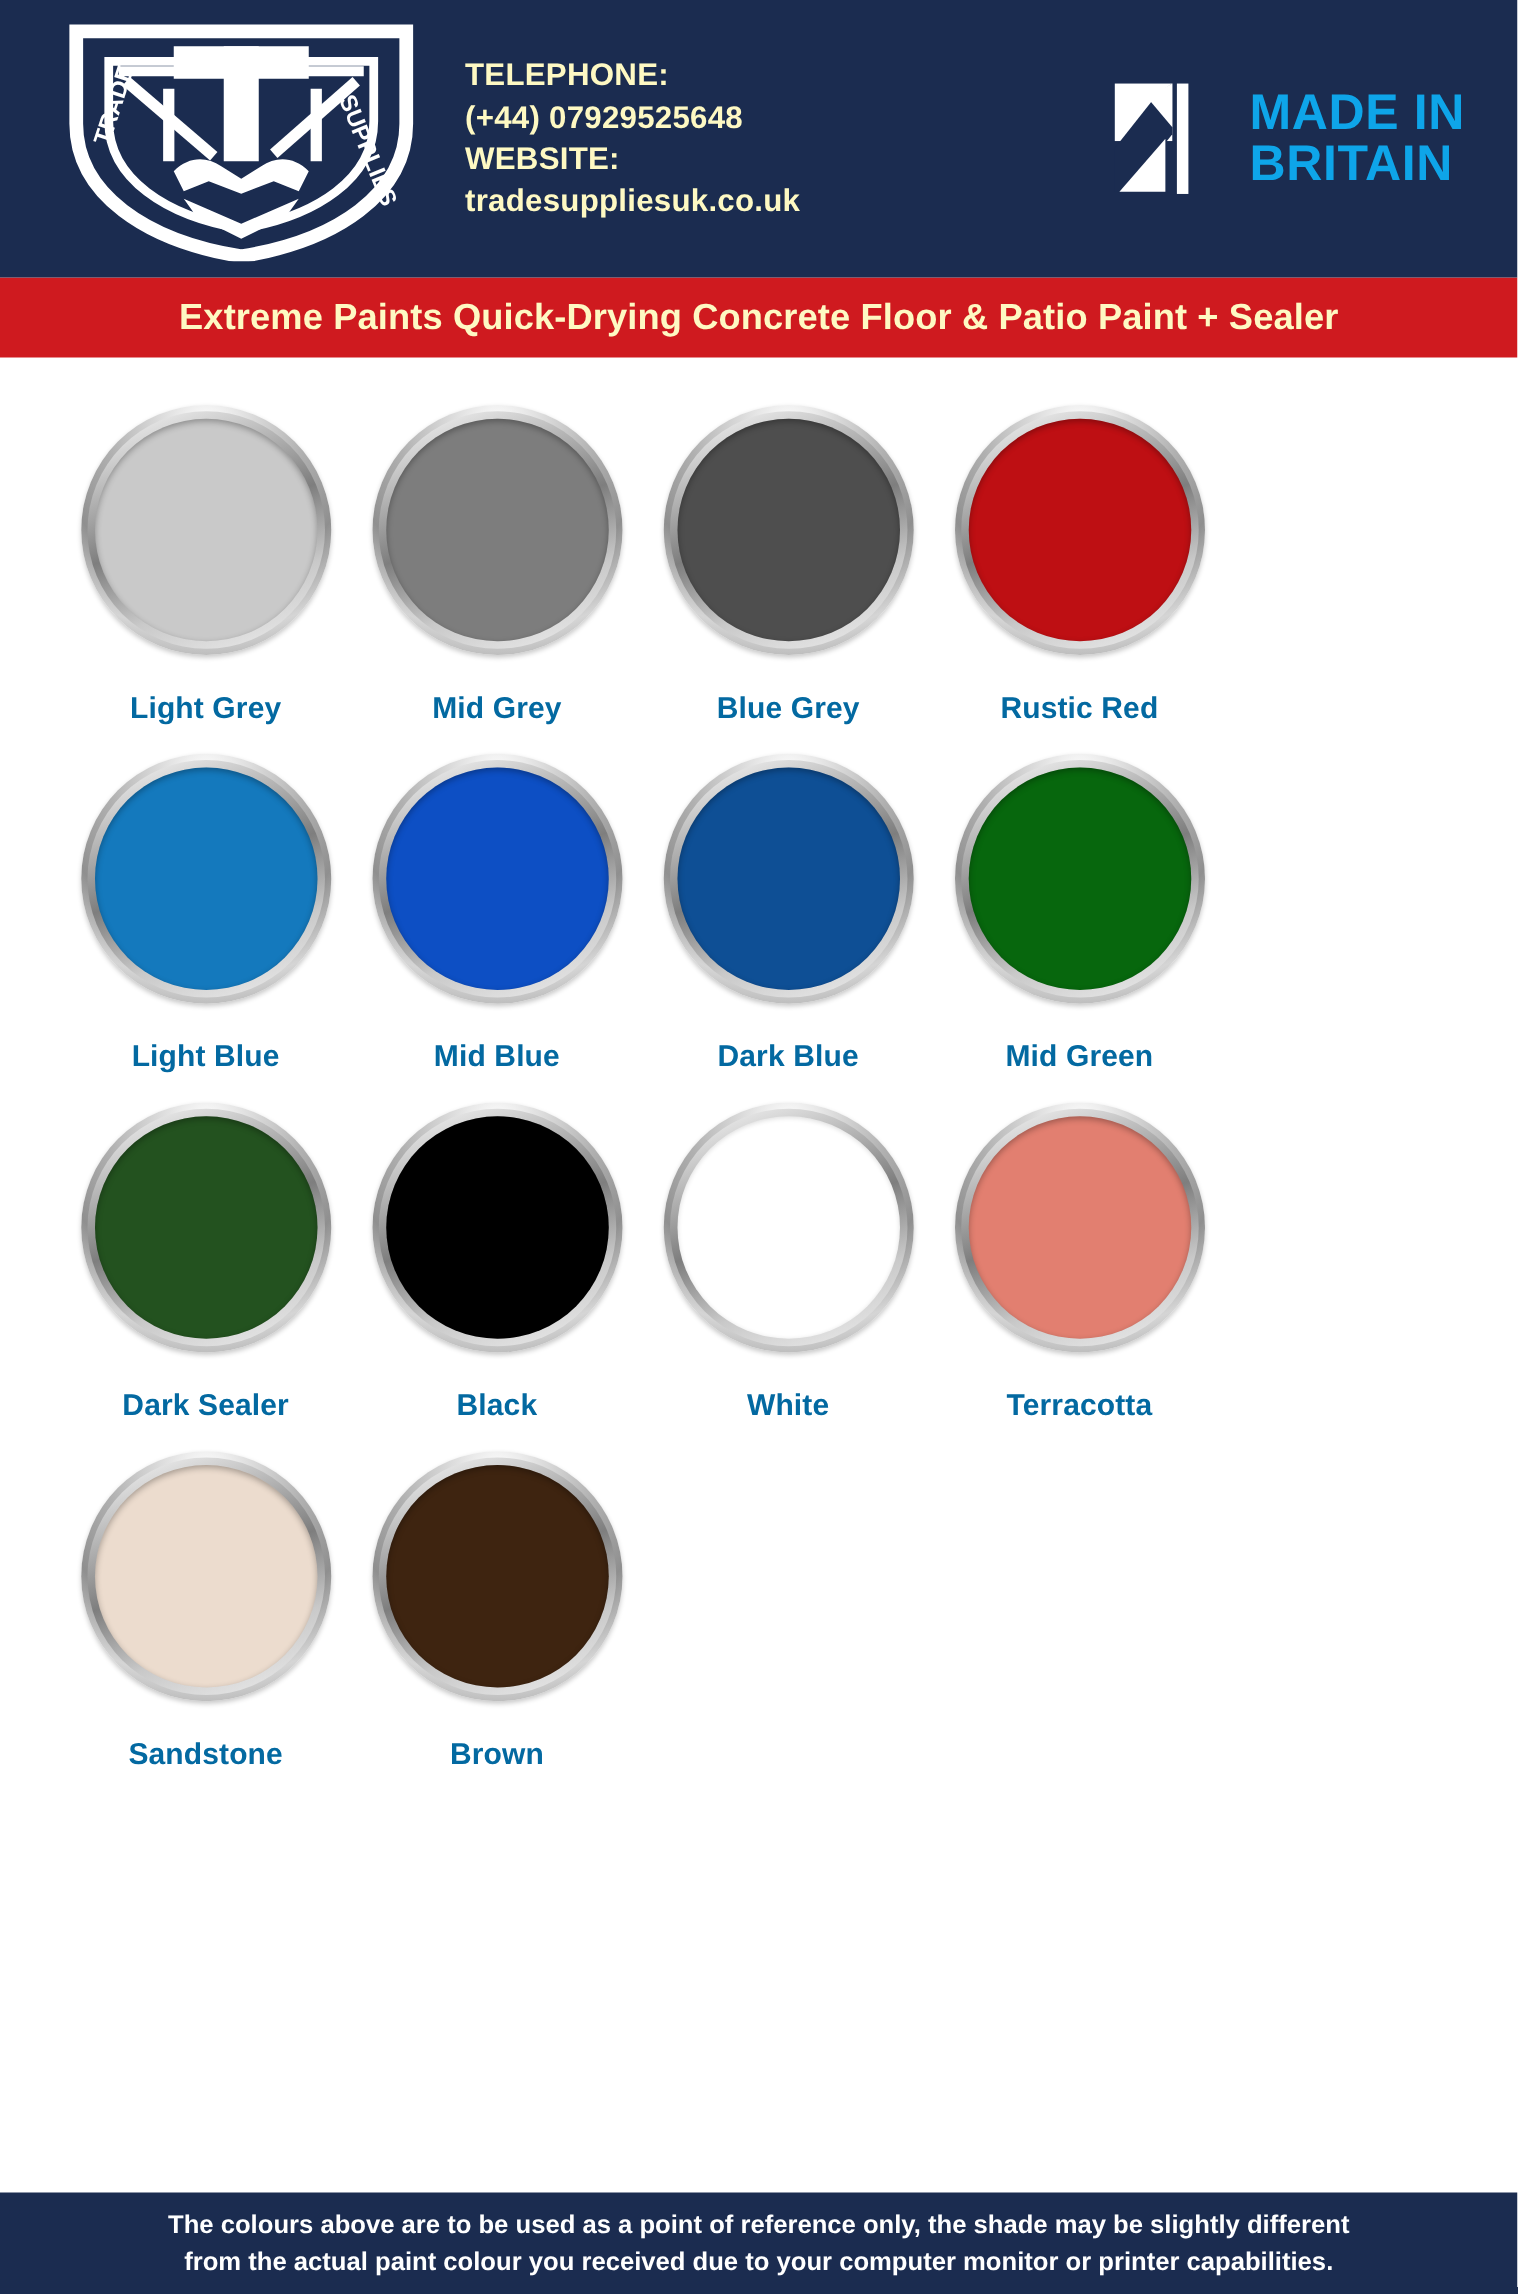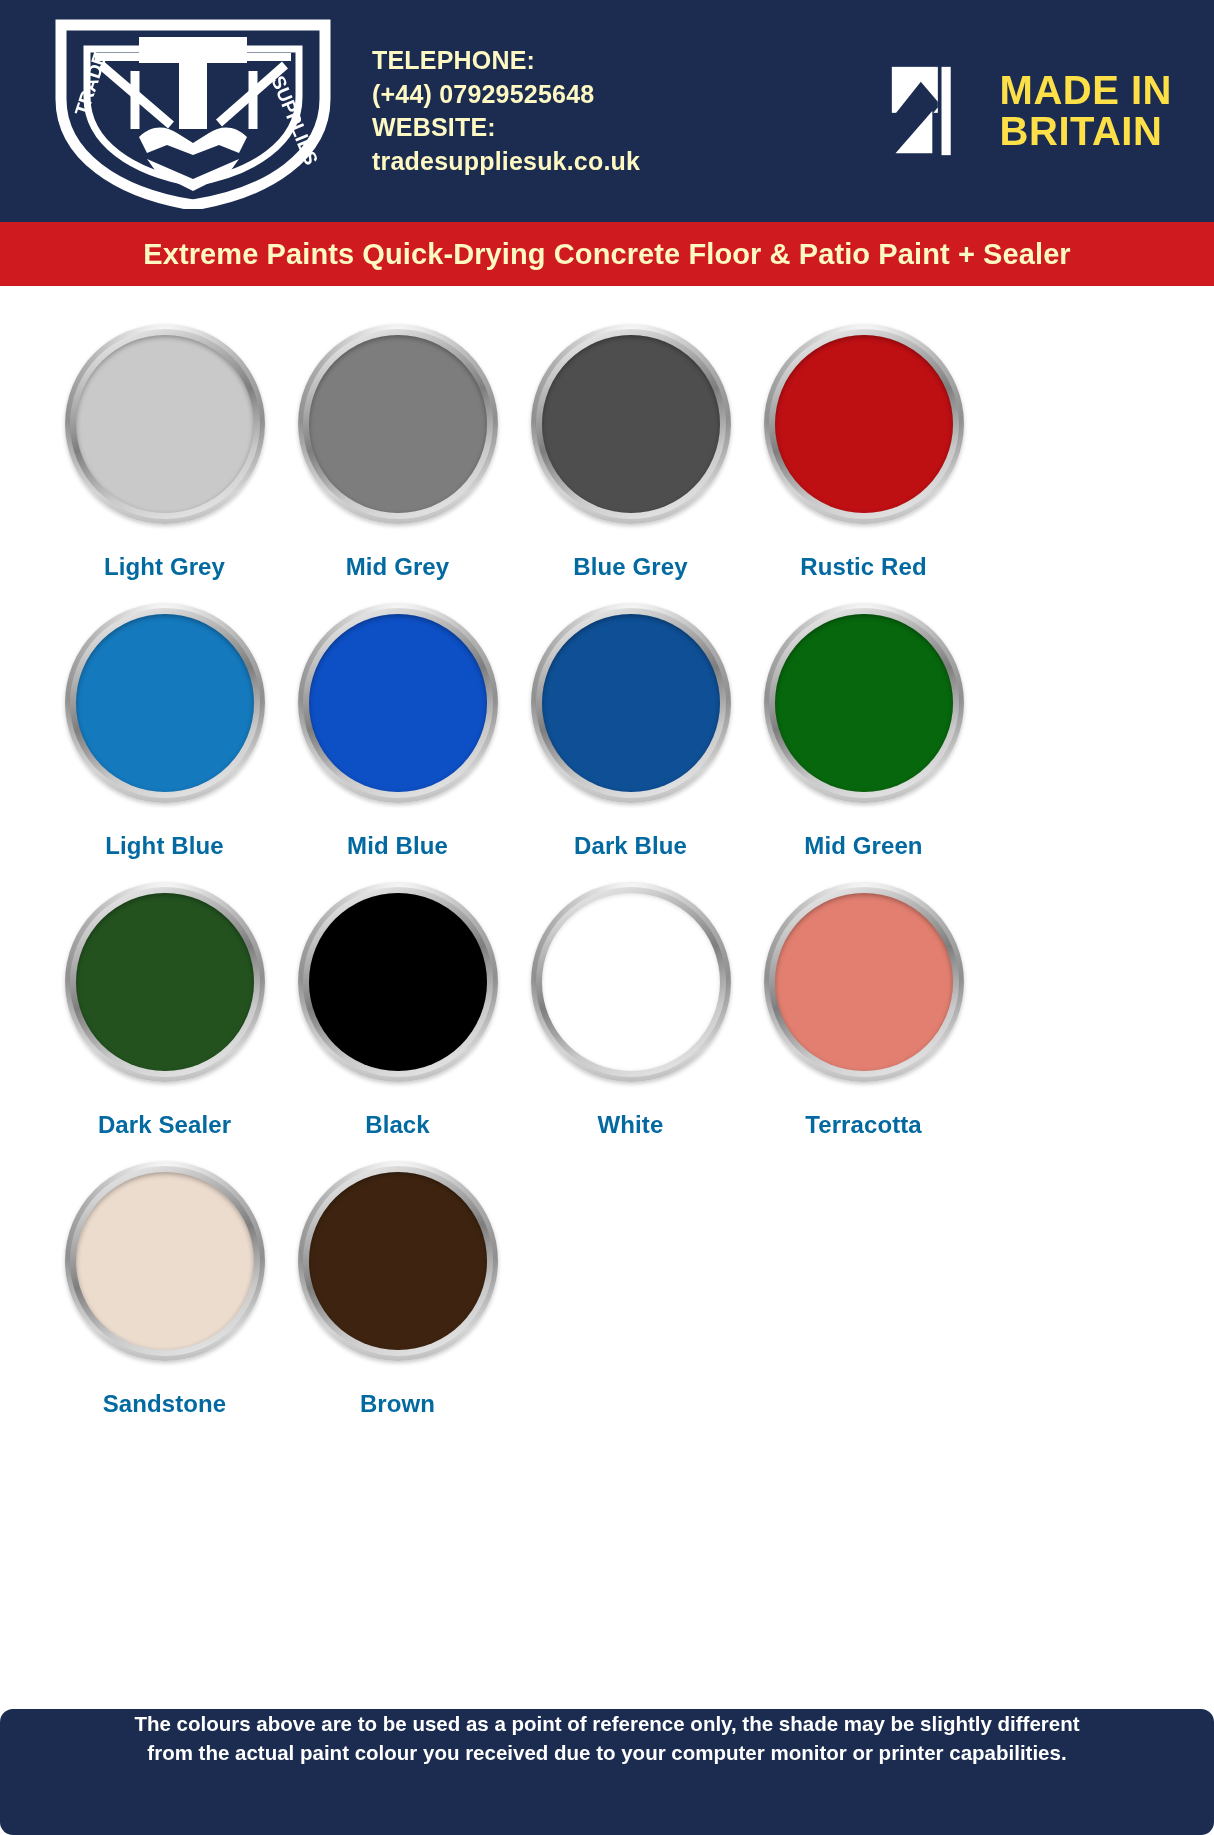--- a/index.html
+++ b/index.html
@@ -43,21 +43,21 @@
 
   .mib {
     margin-left:auto;
     display:flex;
     align-items:center;
     gap:18px;
     padding-right:14px;
   }
   .mib-mark { width:92px; height:92px; flex:0 0 92px; }
   .mib-text {
-    color:#fde047;
+    color:#0ea5e9;
     font-size:40px;
     font-weight:800;
     line-height:1.02;
     letter-spacing:0.5px;
   }
 
   
   .banner {
     height:64px;
     background:#cf1a1f;
@@ -117,26 +117,26 @@
     font-weight:700;
     color:#0369a1;
     text-align:center;
     letter-spacing:0.1px;
   }
 
   
   .footer {
     position:absolute;
     left:0; right:0; bottom:0;
-    height:126px;
+    height:81px;
     background:#1b2c50;
     display:flex;
+    align-items:center;
     justify-content:center;
     padding:0 44px;
-    border-radius:13px;
   }
   .footer-text {
     color:#ffffff;
     font-size:20.5px;
     font-weight:700;
     line-height:1.42;
     text-align:center;
   }
 </style>
 </head>

